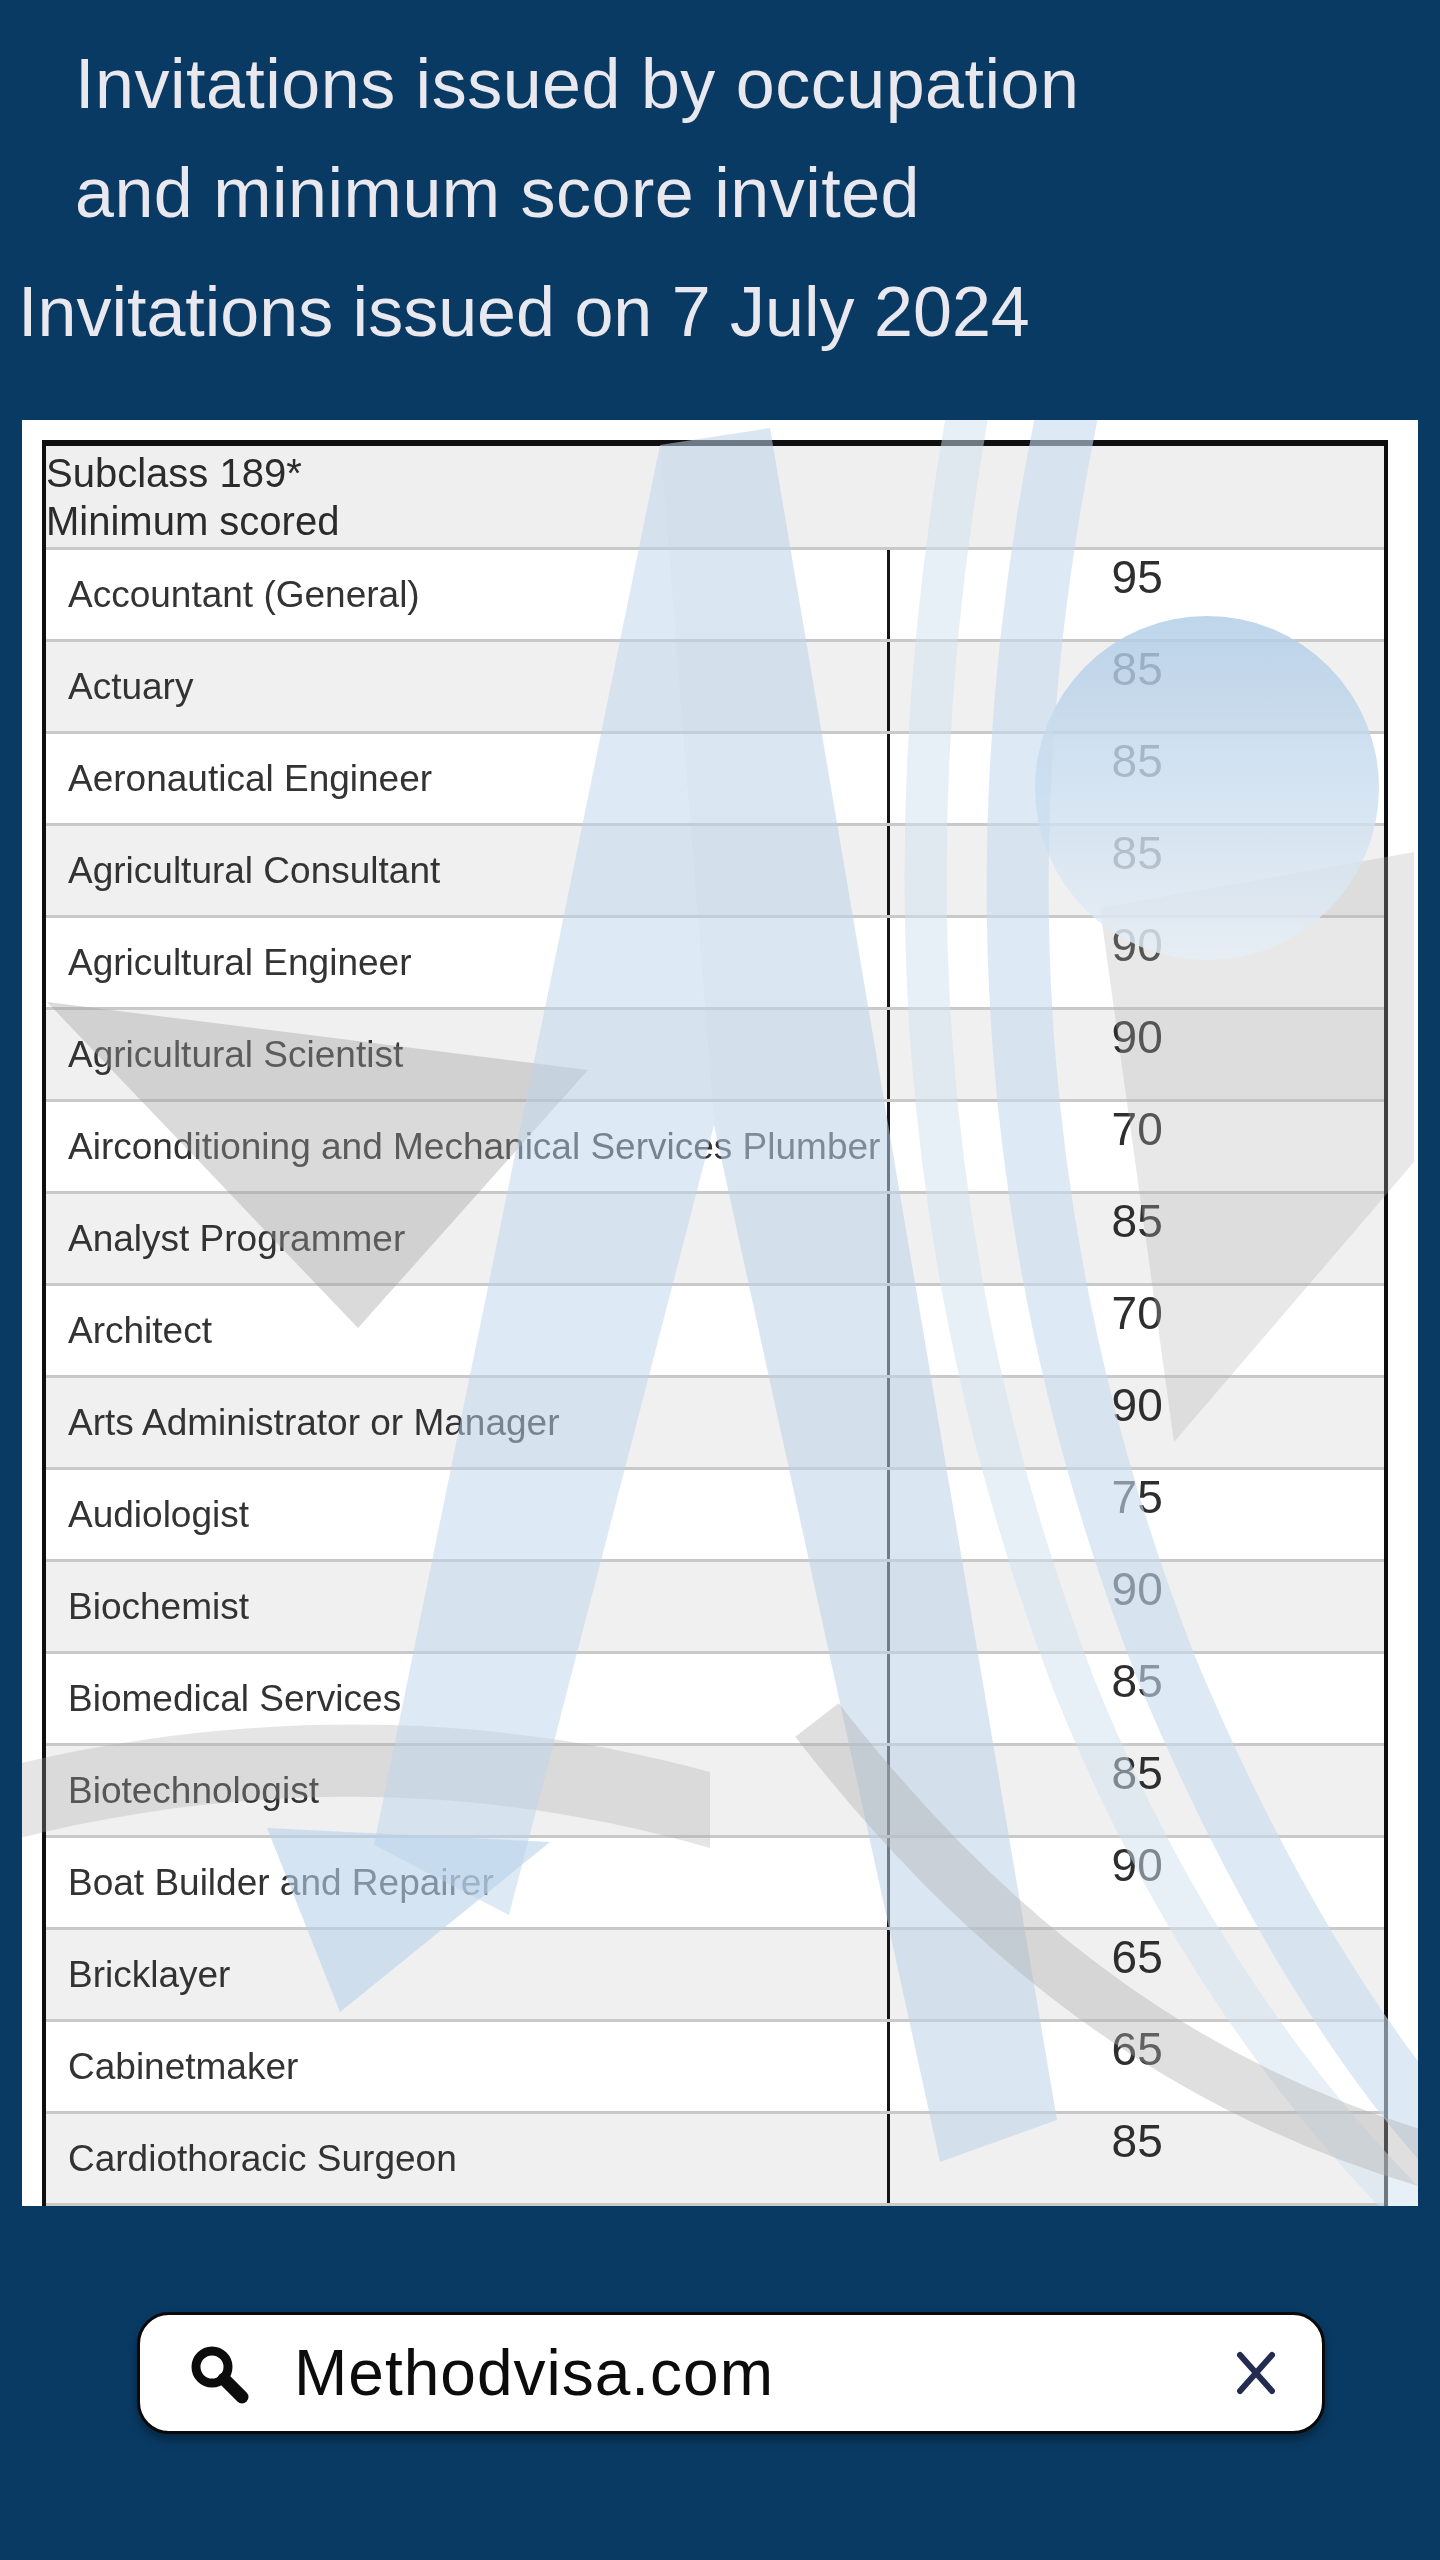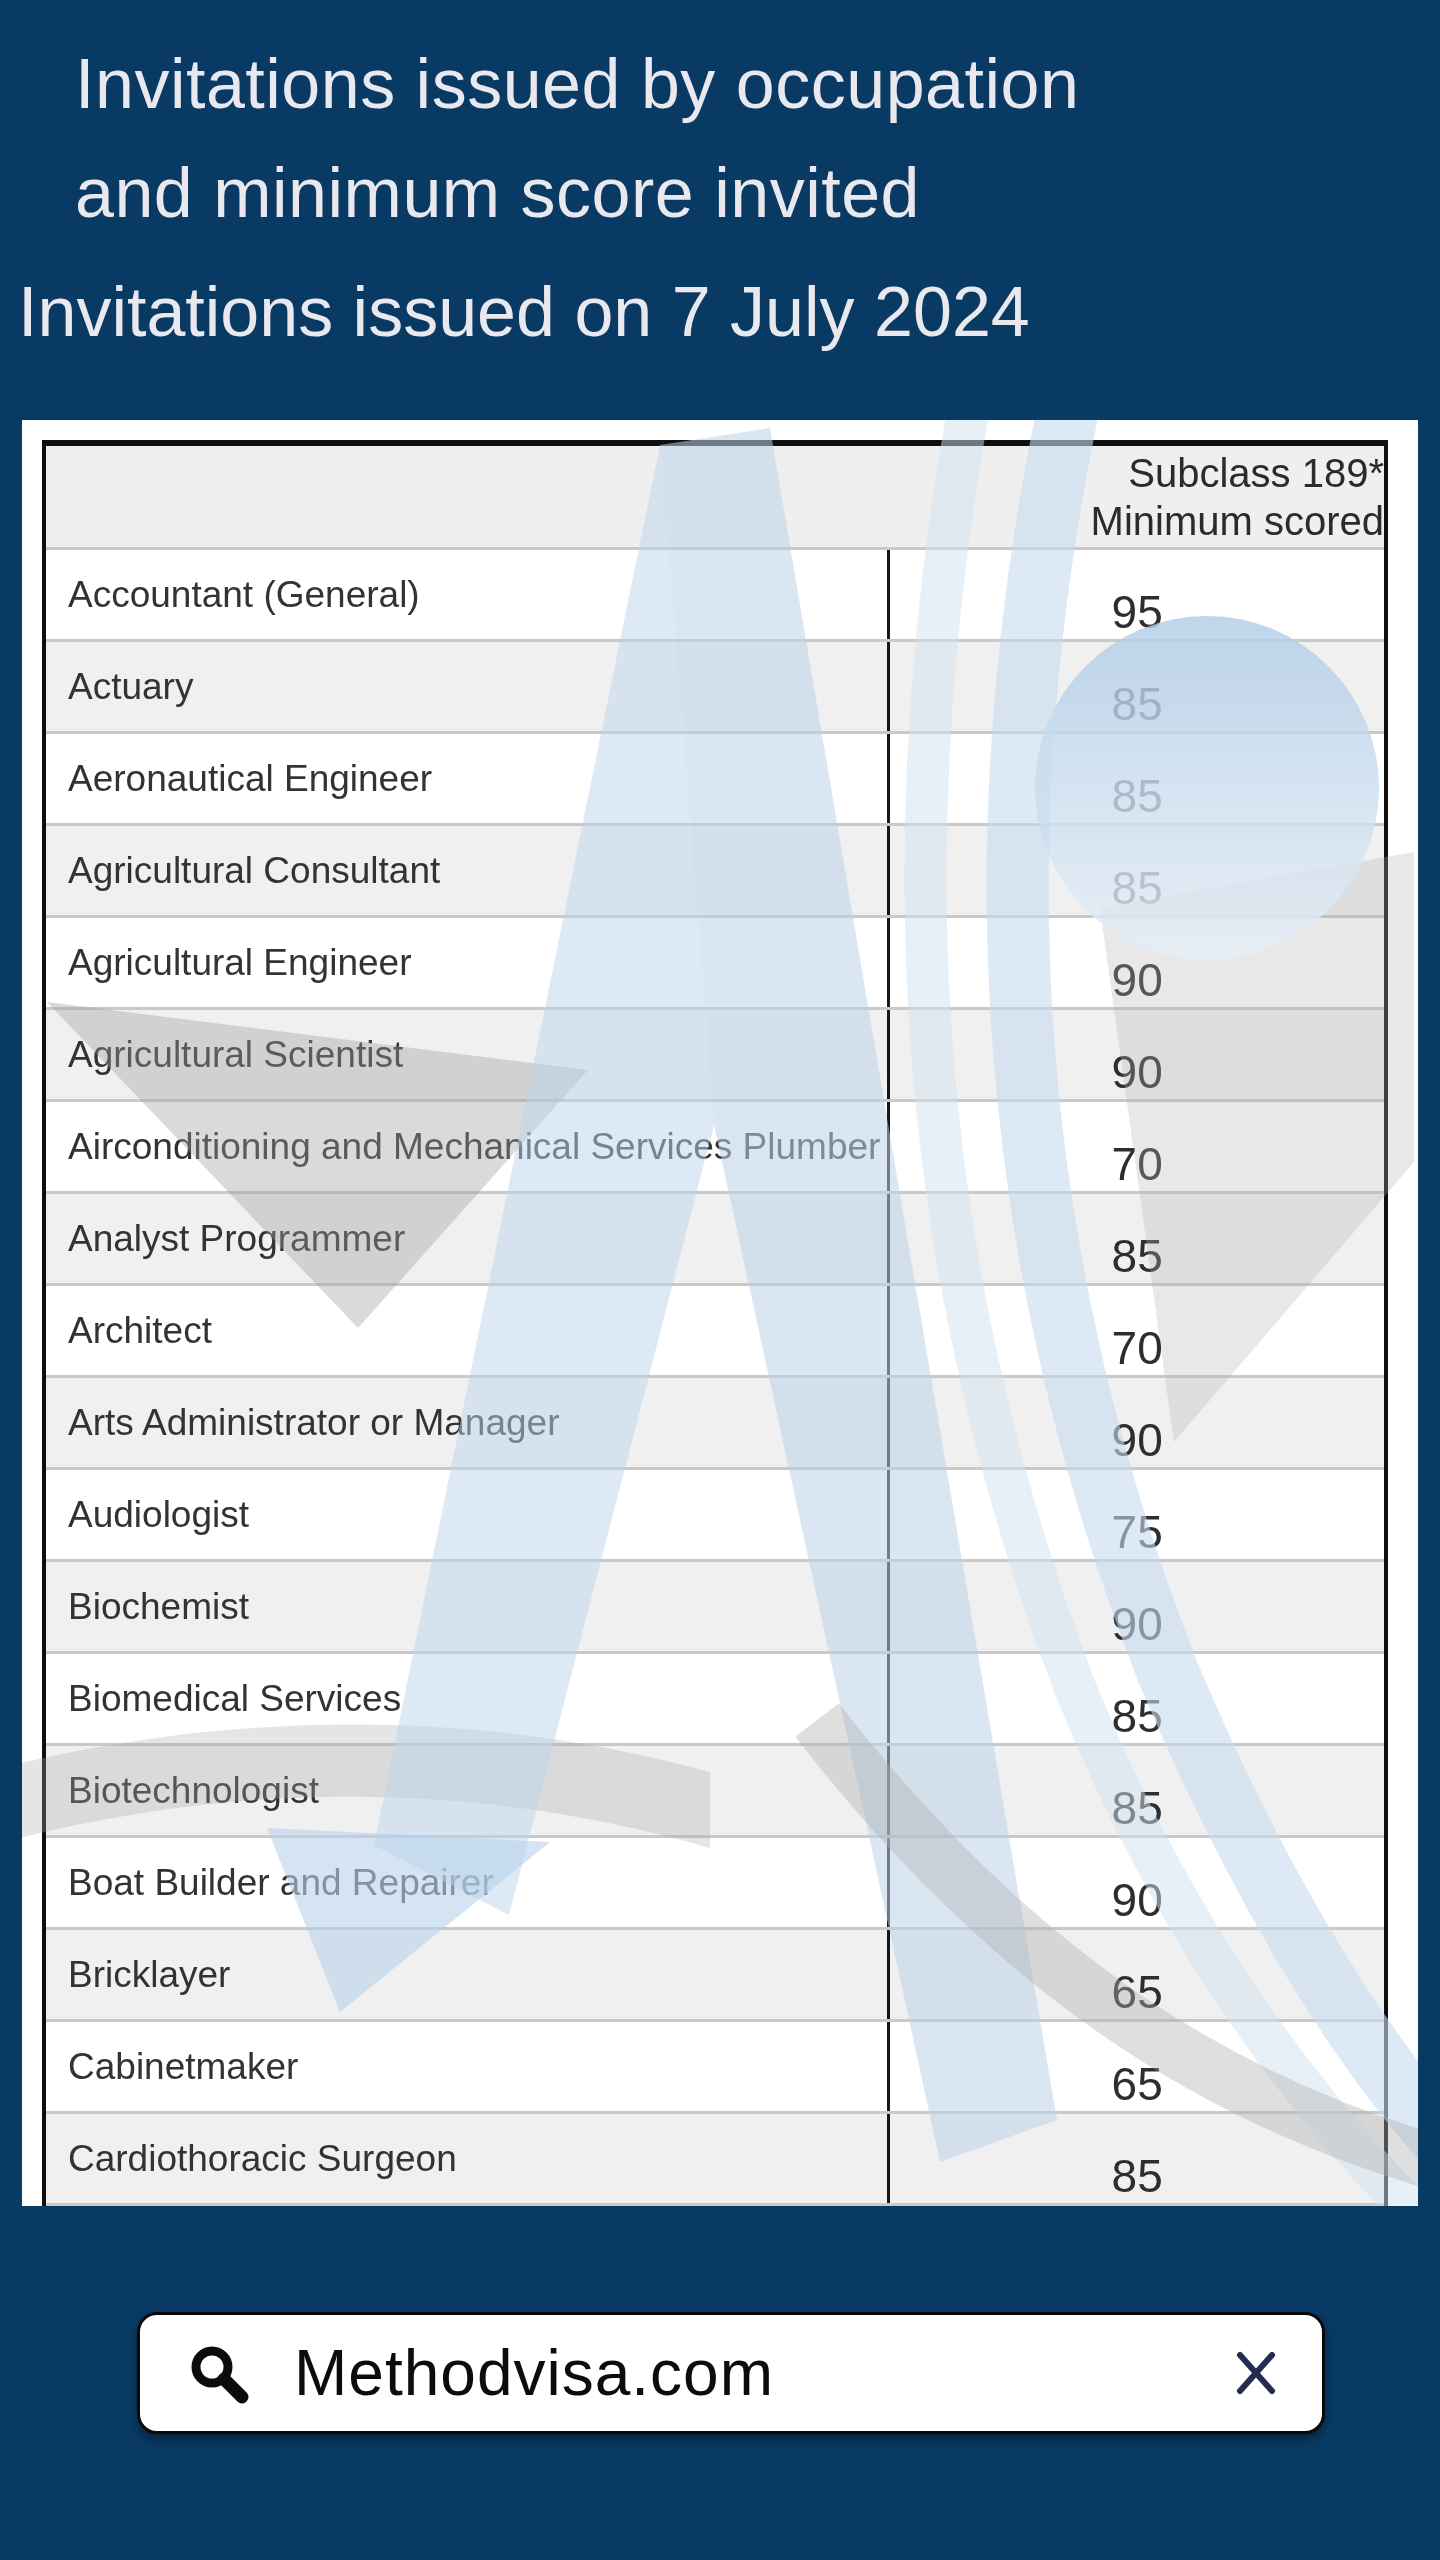--- a/index.html
+++ b/index.html
@@ -50,41 +50,41 @@
   .trow.alt{background:#f0f0f0;}
   .thead{height:104px;background:#efefef;}
   .cell-occ{
     width:63.1%;box-sizing:border-box;
     border-right:3px solid #161616;
     display:flex;align-items:center;
     padding-left:22px;
     font-size:37px;color:#333333;
   }
   .cell-score{
-    flex:1;display:flex;align-items:flex-end;justify-content:center;
+    flex:1;display:flex;align-items:flex-start;justify-content:center;
     font-size:46px;color:#2e2e2e;
   }
   .thead .cell-occ{font-weight:700;font-size:38px;color:#2b2b2b;}
   .thead .cell-score{
     flex-direction:column;justify-content:center;
     font-size:40px;line-height:48px;color:#2b2b2b;font-weight:400;
   }
 
   
   .watermark{
     position:absolute;left:0;top:0;width:1396px;height:1786px;
     pointer-events:none;z-index:6;
   }
 
   
   .searchbar{
     position:absolute;left:137px;top:2312px;
     width:1188px;height:122px;box-sizing:border-box;
     background:#ffffff;
-    border:3px solid #0a0a0a;border-radius:20px;
+    border:3px solid #0a0a0a;border-radius:32px;
     box-shadow:0 6px 10px rgba(0,0,0,0.35);
     display:flex;align-items:center;
     padding:0 42px 0 46px;gap:44px;
   }
   .search-text{
     flex:1;font-size:64px;color:#0c0c0c;letter-spacing:1px;
     white-space:nowrap;overflow:hidden;
   }
   .icon-box{display:flex;align-items:center;justify-content:center;}
 </style>

